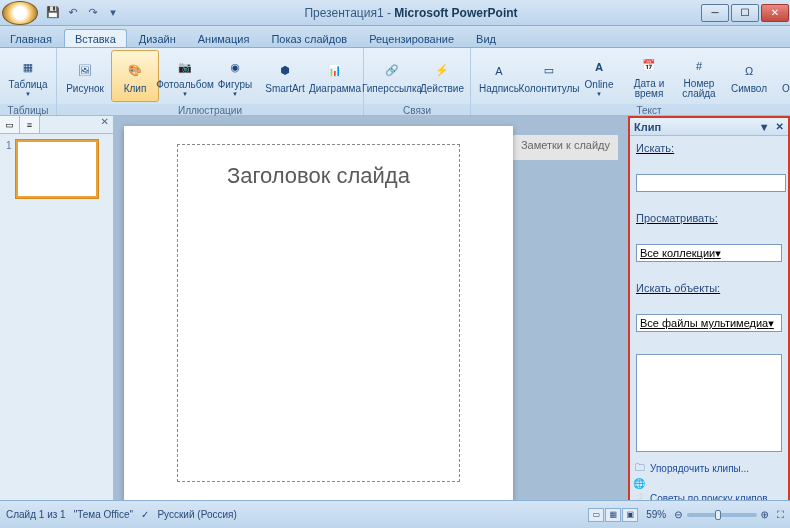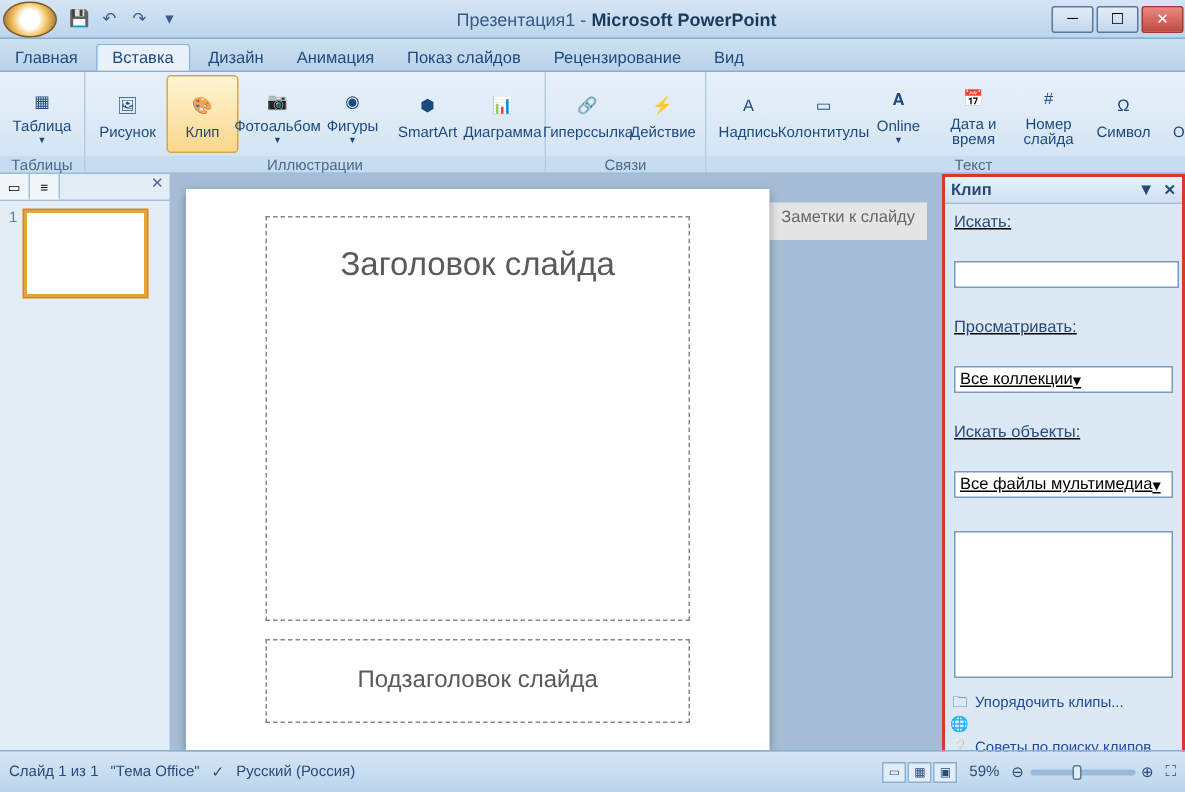--- a/index.html
+++ b/index.html
@@ -205,21 +205,20 @@
     </div>
     <div class="thumb">
       <div class="thumb-num">1</div>
       <div class="thumb-slide"></div>
     </div>
   </div>
 
   <div class="editor">
     <div class="slide">
       <div class="ph title">Заголовок слайда</div>
-      <div class="ph sub">Подзаголовок слайда</div>
     </div>
     <div class="notes">Заметки к слайду</div>
   </div>
 
   <div class="taskpane">
     <div class="tp-header">
       <span>Клип</span>
       <span class="sp"></span>
       <span style="margin-right:6px">▼</span>
       <span class="x">✕</span>

